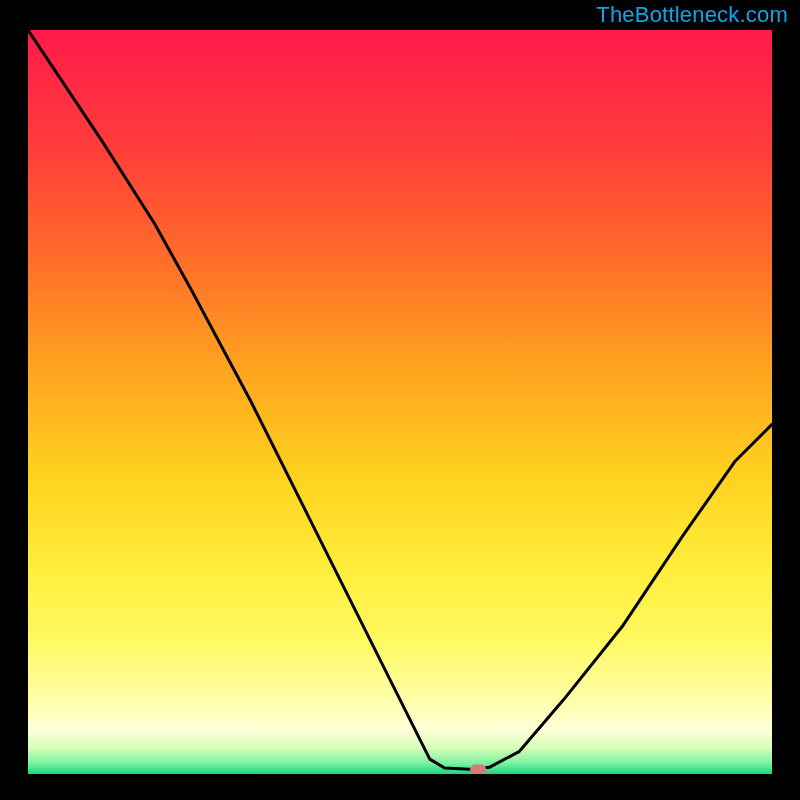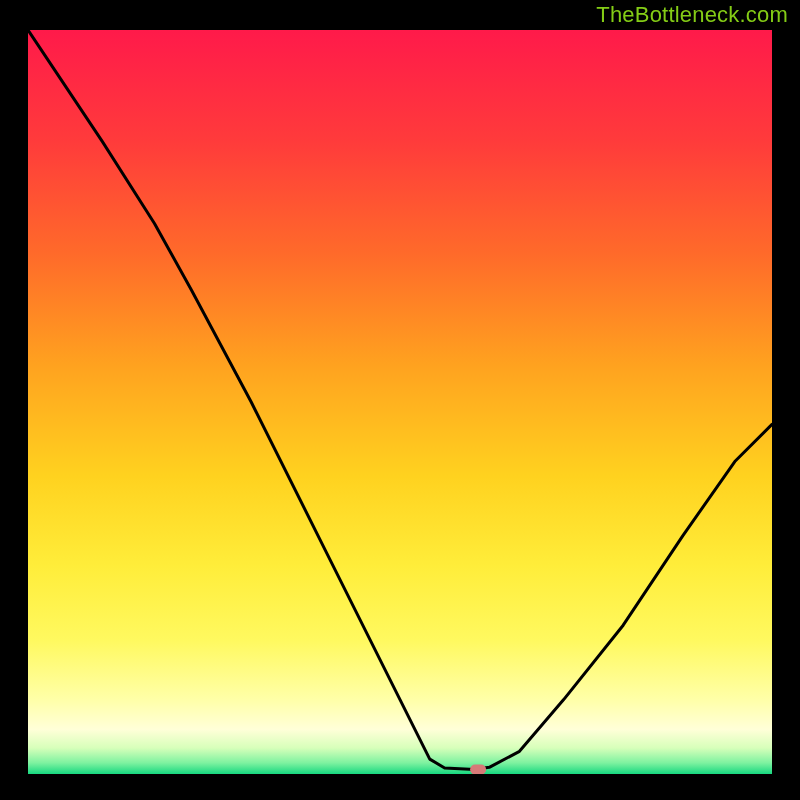--- a/index.html
+++ b/index.html
@@ -14,21 +14,21 @@
   #container {
     position: relative;
     width: 800px;
     height: 800px;
     background: #000;
   }
   #watermark {
     position: absolute;
     top: 2px;
     right: 12px;
-    color: #84cc16;
+    color: #0ea5e9;
     font-size: 22px;
     font-weight: 500;
     letter-spacing: 0.2px;
     user-select: none;
   }
   #chart {
     position: absolute;
     left: 28px;
     top: 30px;
     width: 744px;

